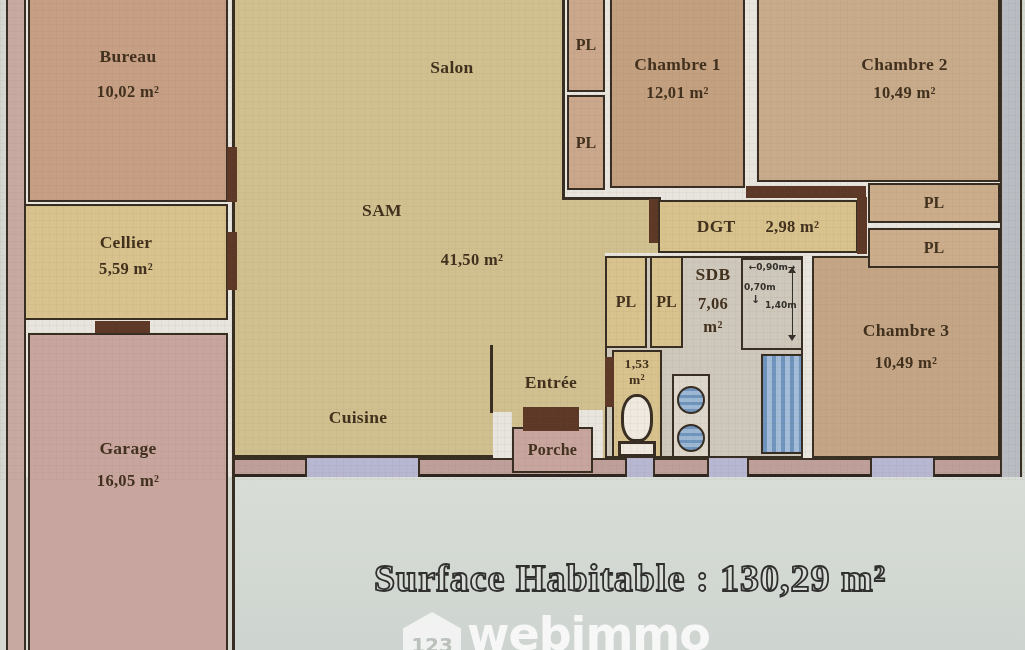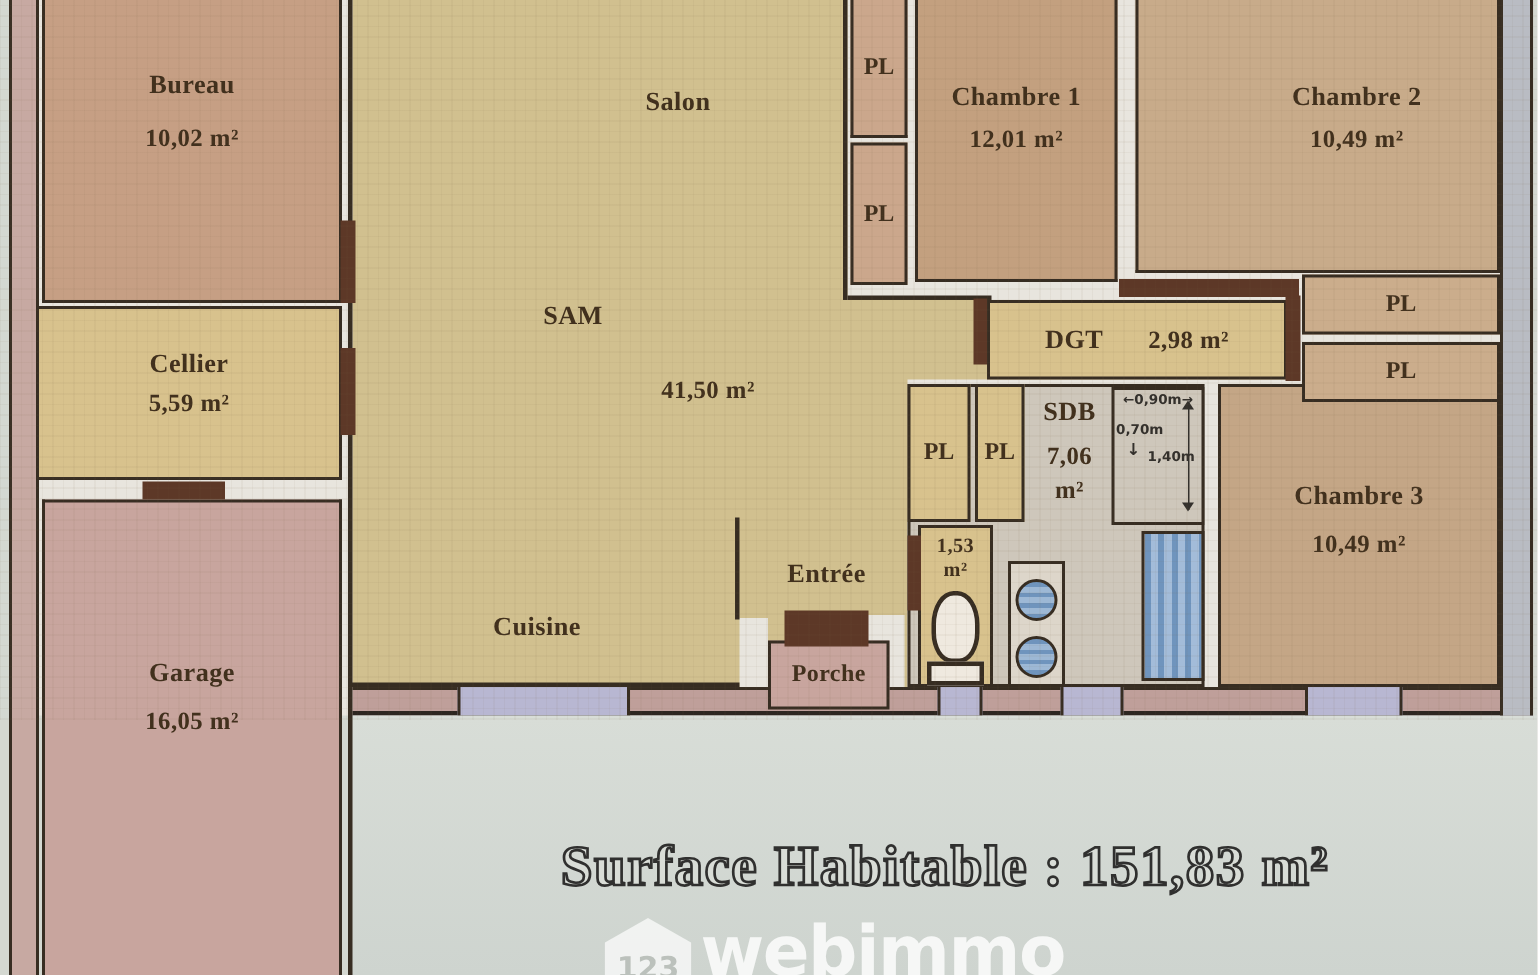--- a/index.html
+++ b/index.html
@@ -193,21 +193,21 @@
   <div class="freelbl lbl" style="left:322px; top:200px; width:120px;">SAM</div>
   <div class="freelbl area" style="left:402px; top:250px; width:140px;">41,50 m²</div>
   <div class="freelbl lbl" style="left:288px; top:407px; width:140px;">Cuisine</div>
   <div class="freelbl lbl" style="left:496px; top:372px; width:110px;">Entrée</div>
 
   <div class="abs" style="left:6px; top:0; width:20px; height:650px; background:#c7a9a2; border-left:2px solid #372d22; border-right:2px solid #372d22;"></div>
   <div class="abs" style="left:1000px; top:0; width:22px; height:477px; background:#b9bcc3; border-left:2px solid #372d22; border-right:2px solid #372d22;"></div>
 
   <div class="texture"></div>
 
-  <div class="surface">Surface Habitable : 151,83 m²</div>
+  <div class="surface">Surface Habitable : 130,29 m²</div>
 
   <div class="wm">
     <div class="wm-house">
         <span>123</span>
       </div>
     <div class="wm-text">webimmo</div>
   </div>
 
 </div>
 

